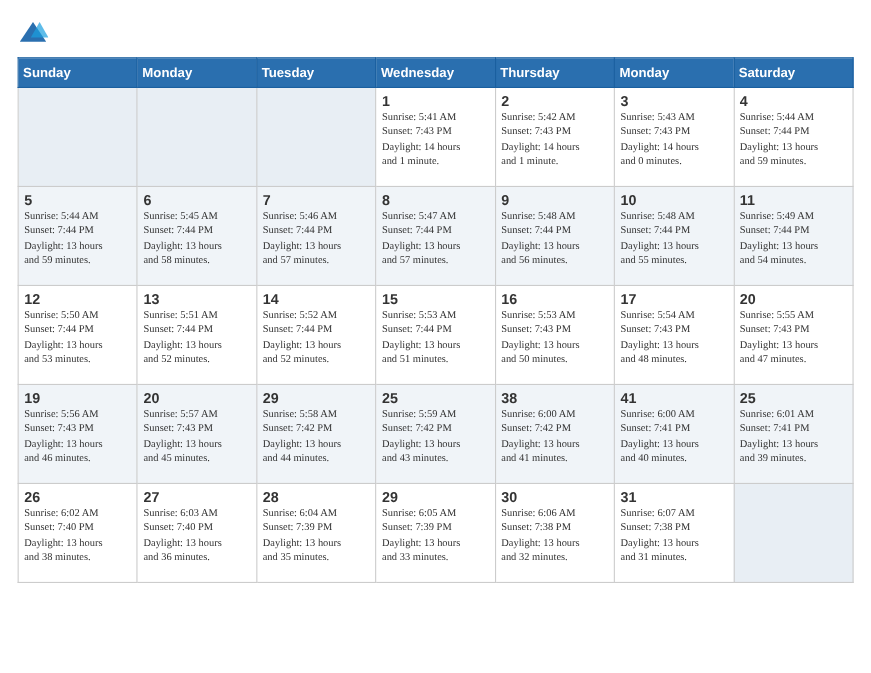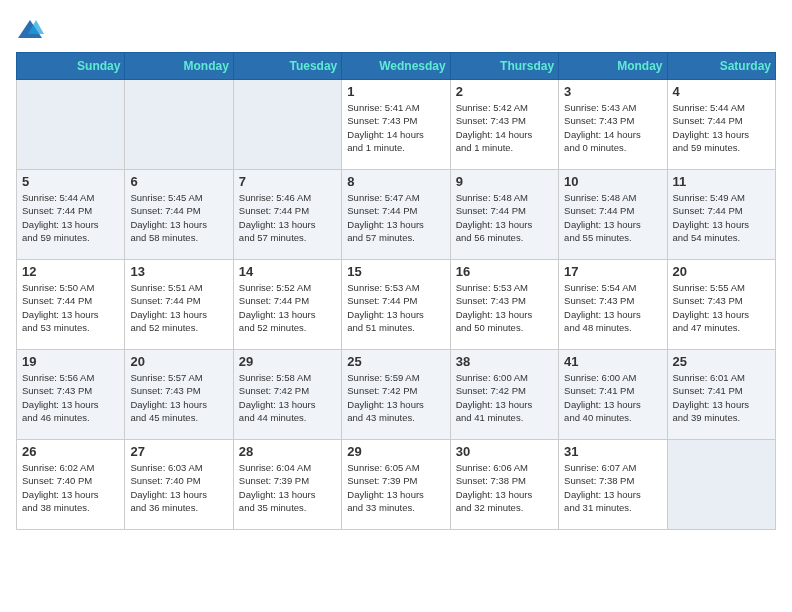--- a/index.html
+++ b/index.html
@@ -47,25 +47,25 @@
       font-size: 14px;
       color: #555;
     }
     .calendar-table {
       width: 100%;
       border-collapse: collapse;
       border: 1px solid #ccc;
     }
     .calendar-table th {
       background-color: #2a6faf;
-      color: #5eead4;
+      color: #ffffff;
       font-size: 12px;
       font-weight: bold;
       padding: 6px 4px;
-      text-align: right;
+      text-align: left;
       border: 1px solid #1a5f9f;
       margin-top: 12px;
     }
     .calendar-table td {
       vertical-align: top;
       border: 1px solid #ccc;
       padding: 4px 5px;
       width: 14.28%;
       font-size: 10px;
       color: #333;
@@ -78,20 +78,21 @@
     .day-number {
       font-size: 13px;
       font-weight: bold;
       color: #333;
       margin-bottom: 2px;
     }
     .day-info {
       font-size: 9.5px;
       color: #333;
       line-height: 1.4;
+      font-family: Liberation Serif, serif;
     }
     .empty-cell {
       background: #e8eef4 !important;
     }
   </style>
 </head>
 <body>
 
 <div class="header">
   <div class="logo">

